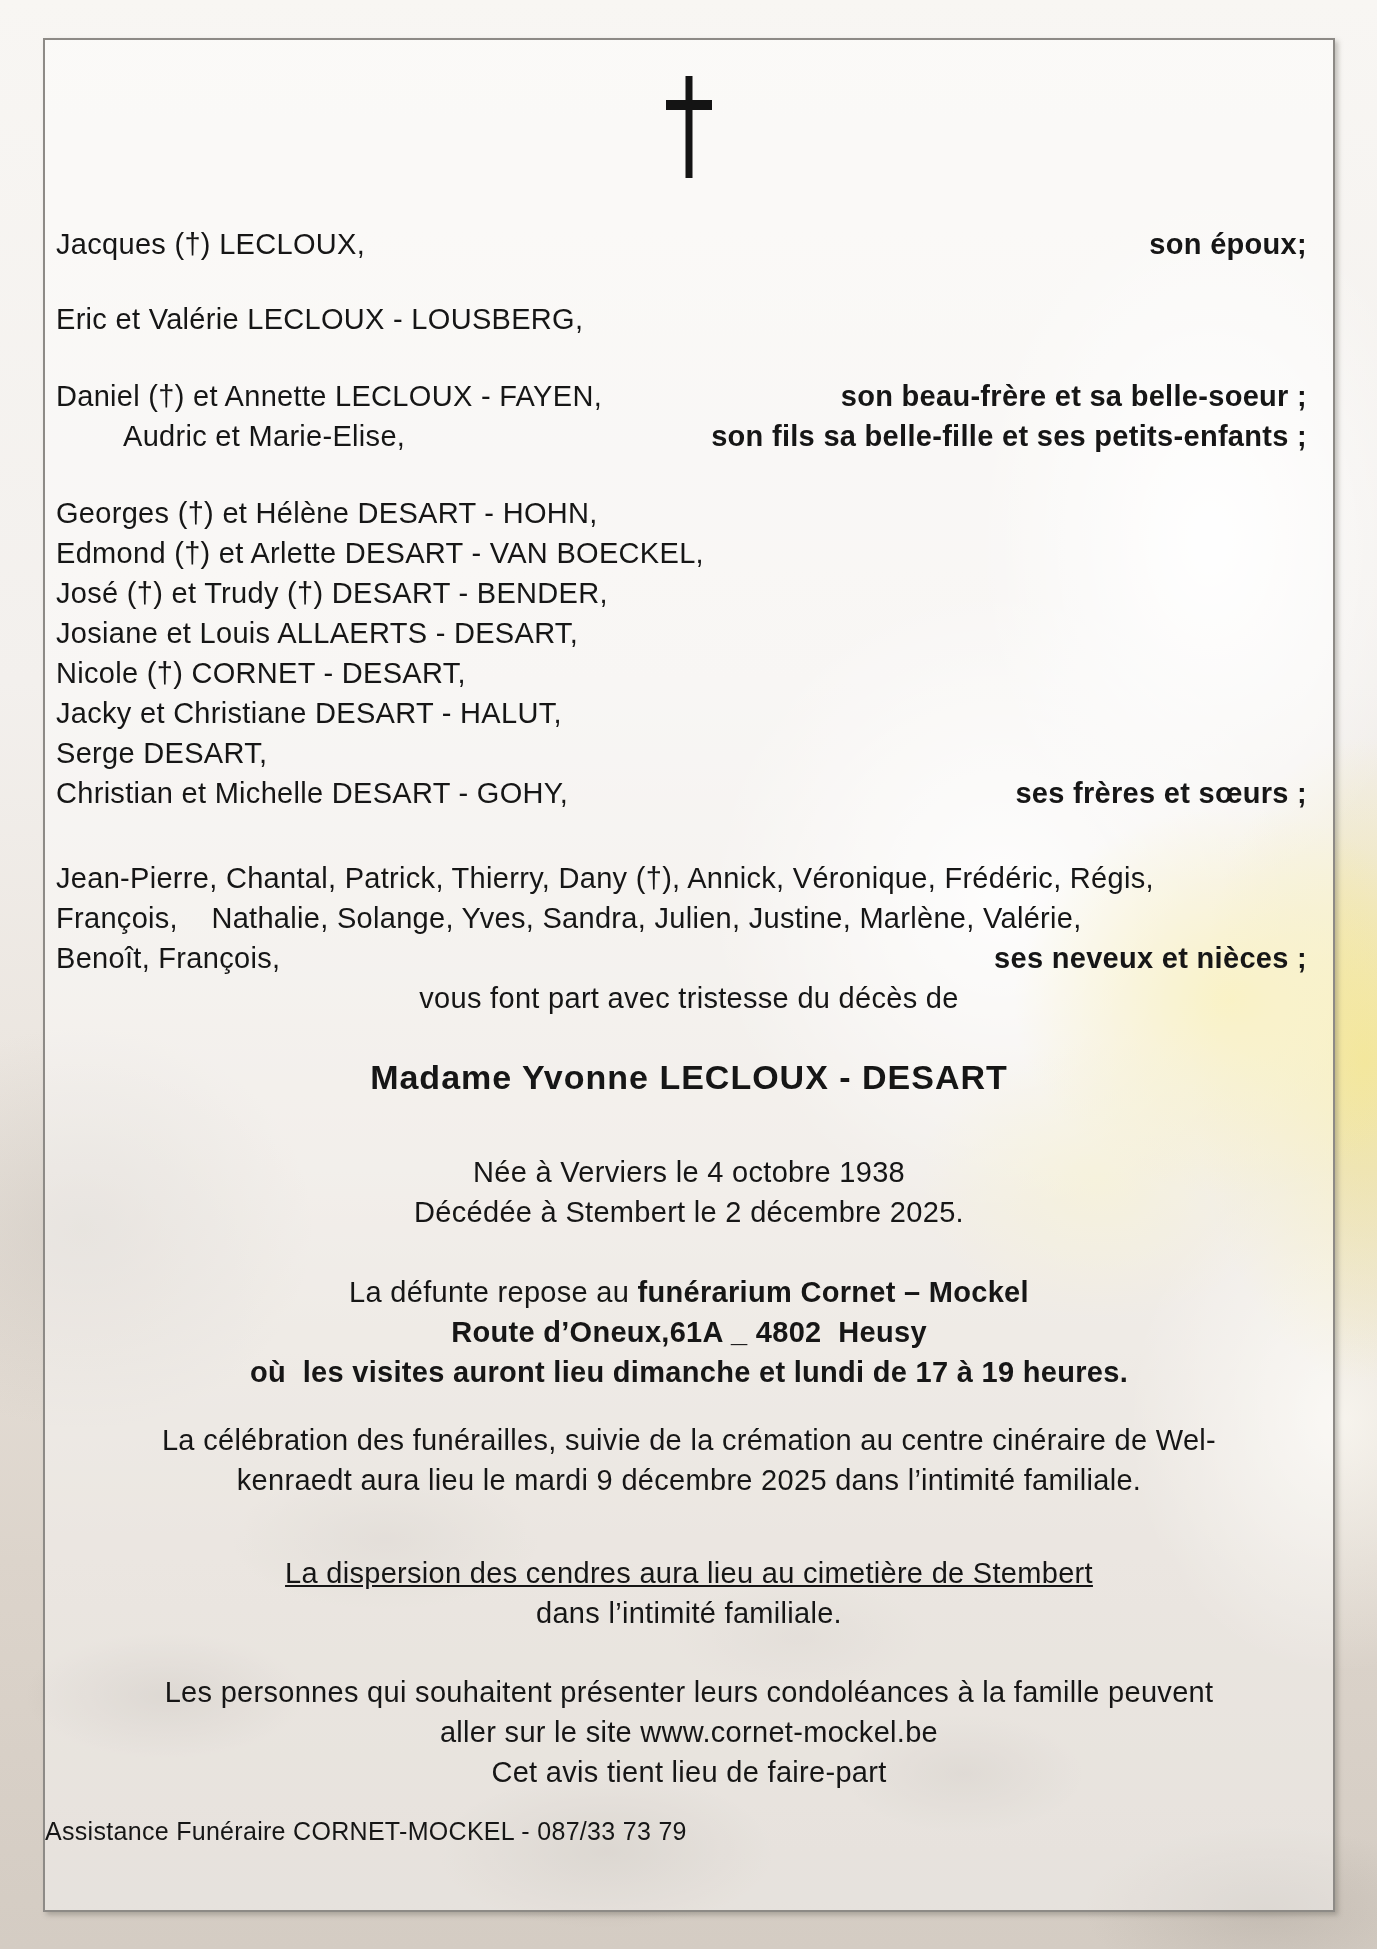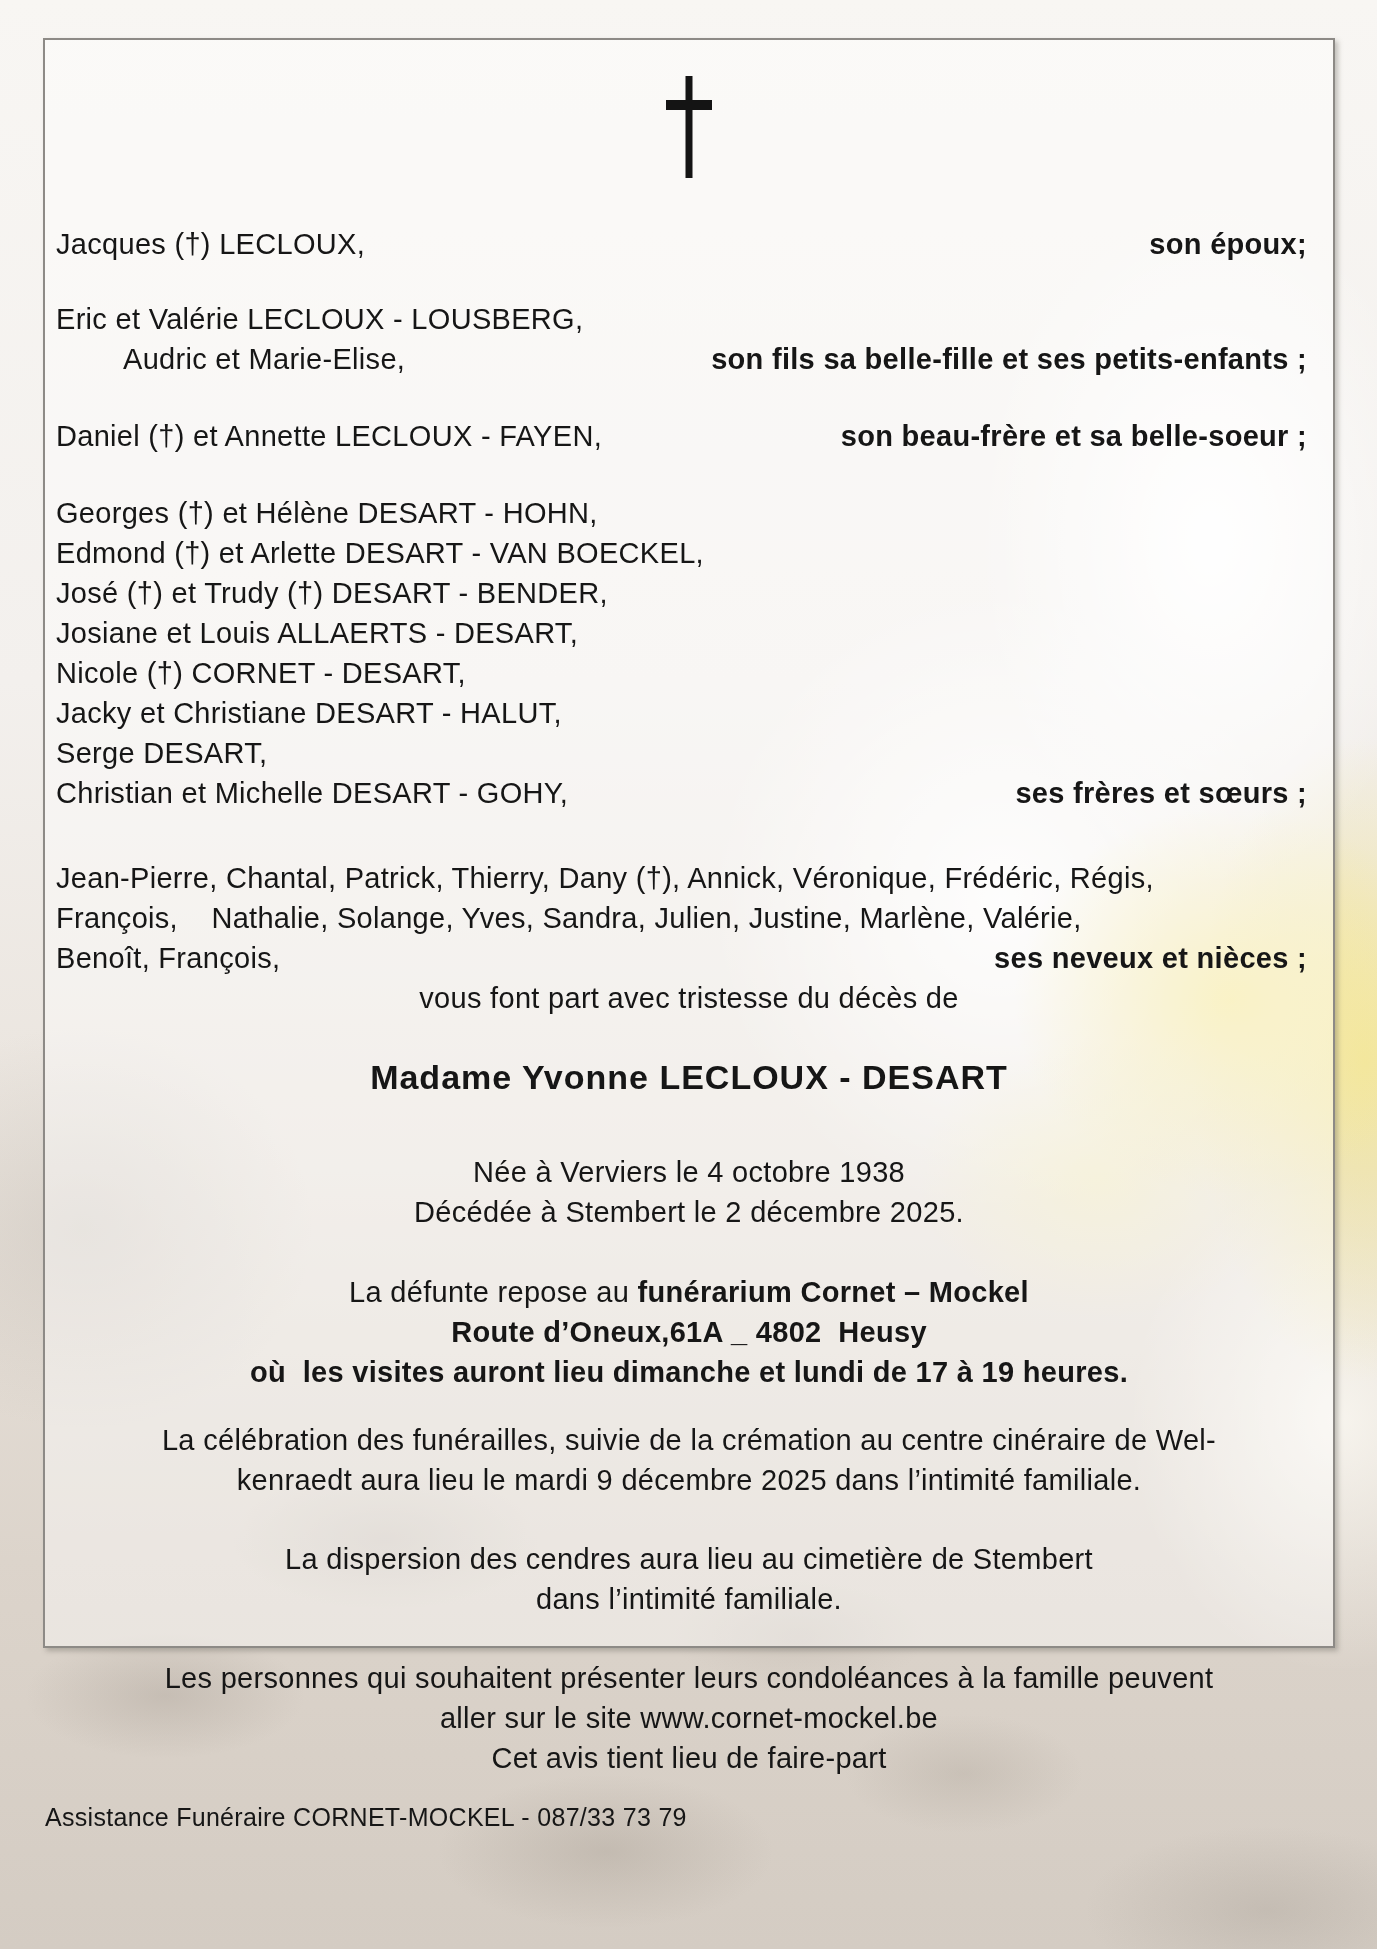--- a/index.html
+++ b/index.html
@@ -21,21 +21,21 @@
       radial-gradient(ellipse 240px 110px at 44% 95%, rgba(140,130,118,0.25), transparent 70%),
       radial-gradient(ellipse 170px 85px at 70% 91%, rgba(150,140,128,0.22), transparent 70%),
       radial-gradient(ellipse 220px 100px at 28% 79%, rgba(158,148,138,0.20), transparent 70%),
       radial-gradient(ellipse 260px 120px at 92% 98%, rgba(148,140,130,0.25), transparent 70%),
       radial-gradient(ellipse 180px 80px at 58% 84%, rgba(165,155,145,0.18), transparent 70%),
       radial-gradient(ellipse 320px 280px at 6% 63%, rgba(170,162,153,0.25), transparent 72%),
       
       linear-gradient(180deg, #f8f6f3 0%, #f3f0ed 35%, #e9e3dc 60%, #dcd4cb 80%, #d4ccc3 100%);
   }
   .sheet{
-    position:absolute; left:43px; top:38px; width:1292px; height:1610px;
+    position:absolute; left:43px; top:38px; width:1292px; height:1874px;
     border:2px solid #8d8a86; box-sizing:border-box;
     background:rgba(255,255,255,0.42);
     box-shadow:3px 3px 5px rgba(90,85,78,0.35);
   }
   .t,.center,.b{white-space:pre-wrap;}
   .row{
     display:flex; justify-content:space-between; align-items:baseline;
     padding:0 26px 0 11px; font-size:29px; line-height:40px; letter-spacing:0.3px;
   }
   .row.indent > .t:first-child{padding-left:67px;}
@@ -53,21 +53,21 @@
   .m-cross{margin-top:36px;}
   .m-row0{margin-top:46px;}
   .m-grp{margin-top:35px;}
   .m-grp2{margin-top:37px;}
   .m-neph{margin-top:45px;}
   .m-ann{}
   .m-name{margin-top:28px;}
   .m-born{margin-top:44px;}
   .m-rep{margin-top:40px;}
   .m-cer{margin-top:28px;}
-  .m-disp{margin-top:39px;}
+  .m-disp{margin-top:53px;text-decoration:underline;}
   .m-cond{margin-top:39px;}
   .m-foot{margin-top:22px;}
   
   .cross{position:relative; width:46px; height:102px; margin-left:auto; margin-right:auto;}
   .cross .v{position:absolute; left:50%; transform:translateX(-50%); top:0; width:7px; height:102px; background:#141414;}
   .cross .h{position:absolute; top:24px; left:0; width:46px; height:10px; background:#141414;}
 </style>
 </head>
 <body>
 
@@ -80,28 +80,28 @@
 
   <div>
     <div class="row m-row0">
       <span class="t">Jacques (†) LECLOUX,</span>
       <span class="t b">son époux;</span>
     </div>
 
     <div class="row m-grp">
       <span class="t">Eric et Valérie LECLOUX - LOUSBERG,</span>
     </div>
+    <div class="row m-grp2">
+      <span class="t">Daniel (†) et Annette LECLOUX - FAYEN,</span>
+      <span class="t b">son beau-frère et sa belle-soeur ;</span>
+    </div>
+
     <div class="row indent">
       <span class="t">Audric et Marie-Elise,</span>
       <span class="t b">son fils sa belle-fille et ses petits-enfants ;</span>
-    </div>
-
-    <div class="row m-grp2">
-      <span class="t">Daniel (†) et Annette LECLOUX - FAYEN,</span>
-      <span class="t b">son beau-frère et sa belle-soeur ;</span>
     </div>
 
     <div class="row m-grp2">
       <span class="t">Georges (†) et Hélène DESART - HOHN,</span>
     </div>
     <div class="row">
       <span class="t">Edmond (†) et Arlette DESART - VAN BOECKEL,</span>
     </div>
     <div class="row">
       <span class="t">José (†) et Trudy (†) DESART - BENDER,</span>

